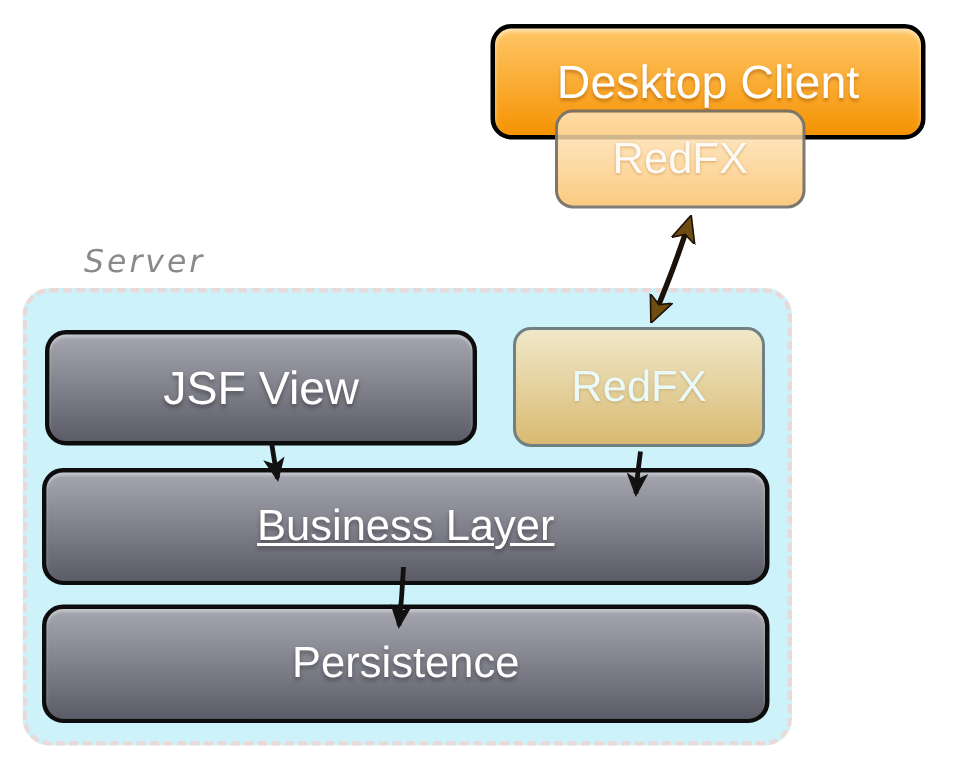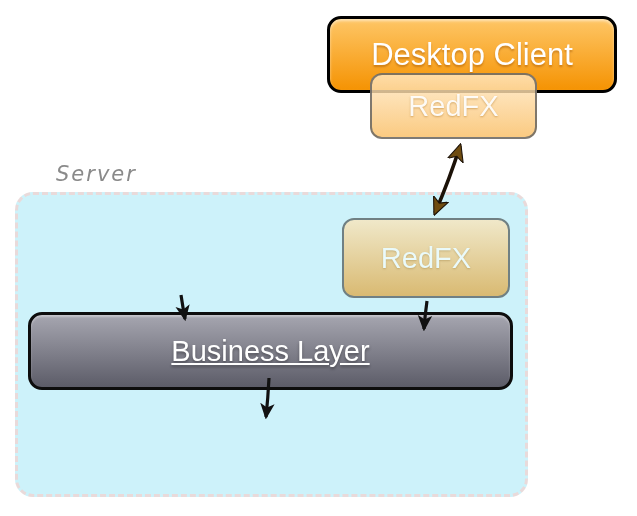--- a/index.html
+++ b/index.html
@@ -75,25 +75,31 @@
   <div class="node" id="desktop-client">
     <span>Desktop Client</span>
   </div>
   <div class="node" id="client-redfx">
     <span>RedFX</span>
   </div>
 
   <div id="server-label">Server</div>
   <div id="server-box"></div>
 
+  <div class="node gray-node" id="jsf-view">
+    <span>JSF View</span>
+  </div>
   <div class="node" id="server-redfx">
     <span>RedFX</span>
   </div>
   <div class="node gray-node" id="business-layer">
     <span>Business Layer</span>
+  </div>
+  <div class="node gray-node" id="persistence">
+    <span>Persistence</span>
   </div>
 
   <svg class="arrows" viewBox="0 0 637 516" xmlns="http://www.w3.org/2000/svg">
     <defs>
       <marker id="head-black" viewBox="0 0 10 10" refX="8.5" refY="5" markerWidth="5" markerHeight="5" orient="auto-start-reverse">
         <path d="M0,0.5 L10,5 L0,9.5 L2.5,5 z" fill="#111111"></path>
       </marker>
       <marker id="head-brown" viewBox="0 0 10 10" refX="8.5" refY="5" markerWidth="5" markerHeight="5" orient="auto-start-reverse">
         <path d="M0,0.5 L10,5 L0,9.5 L2.5,5 z" fill="#6f4c10" stroke="#1c1208" stroke-width="0.6"></path>
       </marker>

